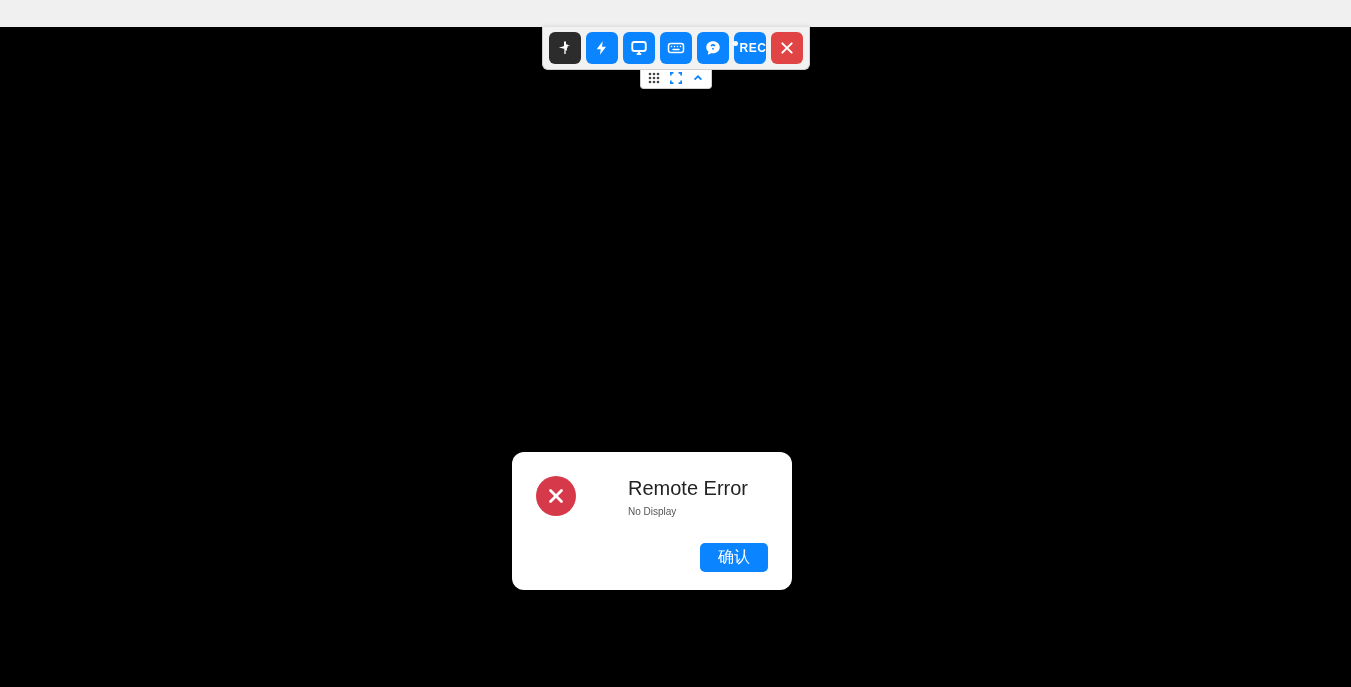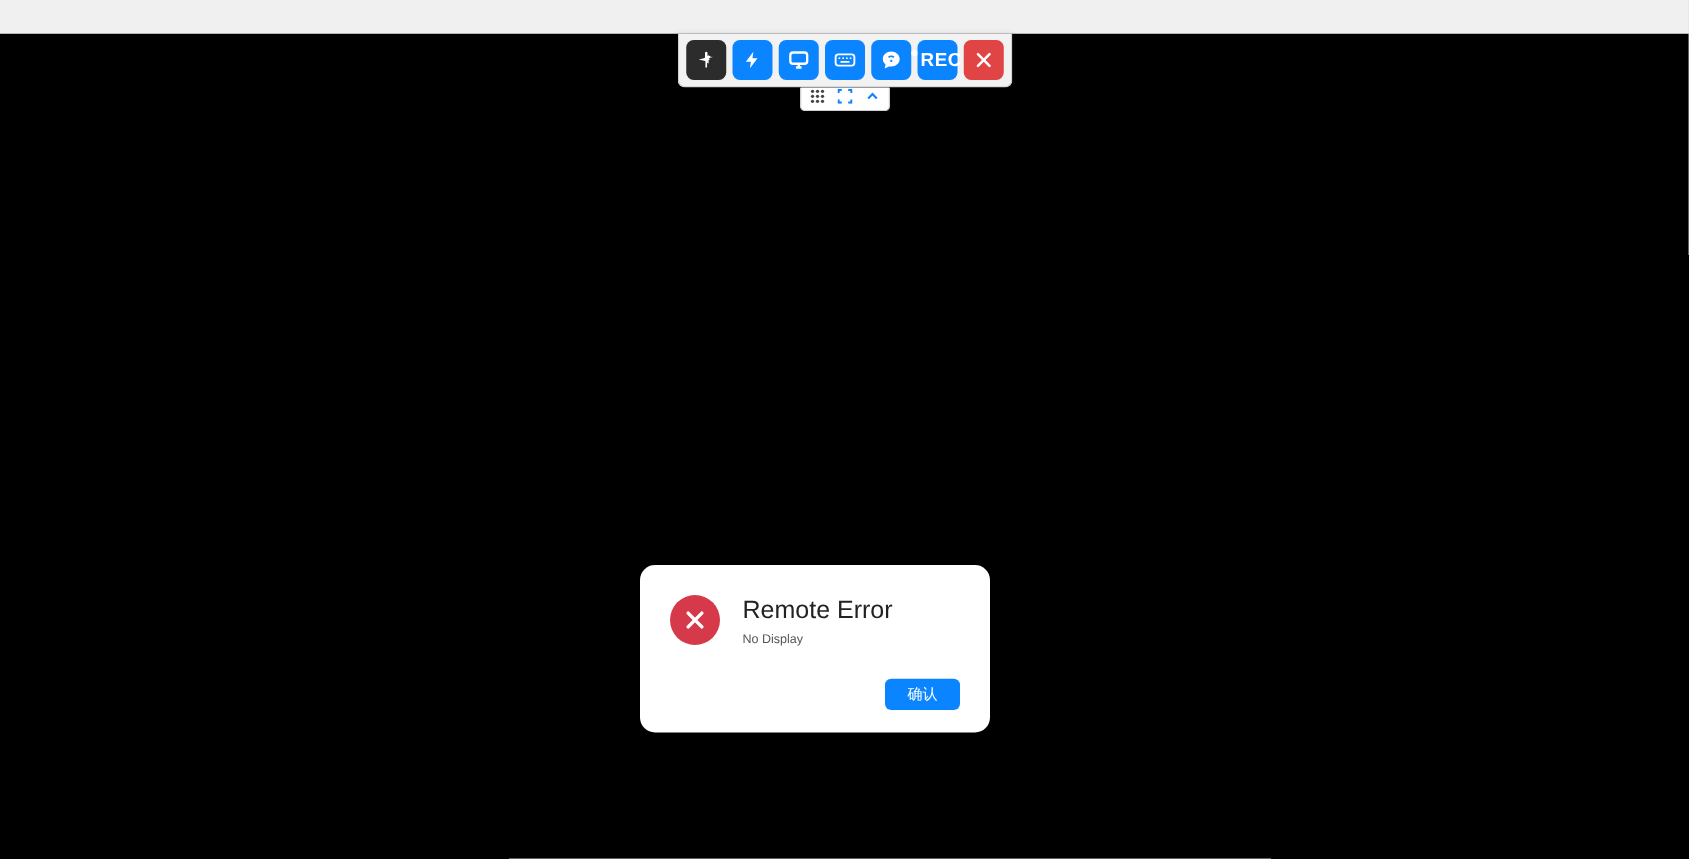--- a/index.html
+++ b/index.html
@@ -52,21 +52,21 @@
     align-items: center;
     justify-content: center;
     cursor: pointer;
   }
   .tbtn.dark  { background: #2c2c2c; }
   .tbtn.blue  { background: #0a84ff; }
   .tbtn.red   { background: #e14444; }
   .tbtn svg { display: block; }
   .rec-text {
     color: #fff;
-    font-size: 15px;
+    font-size: 12px;
     font-weight: 700;
     letter-spacing: 0.5px;
     display: flex;
     gap: 2px;
   }
   .rec-dot {
     width: 5px; height: 5px; border-radius: 50%; background: #fff;
   }
   .subtoolbar {
     background: #fff;
@@ -101,21 +101,21 @@
   }
   .err-icon {
     width: 40px; height: 40px;
     flex: 0 0 40px;
     border-radius: 50%;
     background: #d63a4a;
     display: flex;
     align-items: center;
     justify-content: center;
   }
-  .dialog-text { flex: 1; }
+  .dialog-text { flex: 1; margin-left: 34px; }
   .dialog-title {
     font-size: 20px;
     color: #222;
     font-weight: 400;
     margin: 0 0 6px 0;
     line-height: 1.2;
   }
   .dialog-msg {
     font-size: 10px;
     color: #555;
@@ -123,21 +123,21 @@
   }
   .dialog-actions {
     display: flex;
     justify-content: flex-end;
     margin-top: 26px;
   }
   .btn-primary {
     background: #0a84ff;
     color: #fff;
     border: none;
-    font-size: 12px;
+    font-size: 16px;
     padding: 4px 18px;
     border-radius: 5px;
     cursor: pointer;
   }
 </style>
 </head>
 <body>
 
 <div class="topbar"></div>
 

